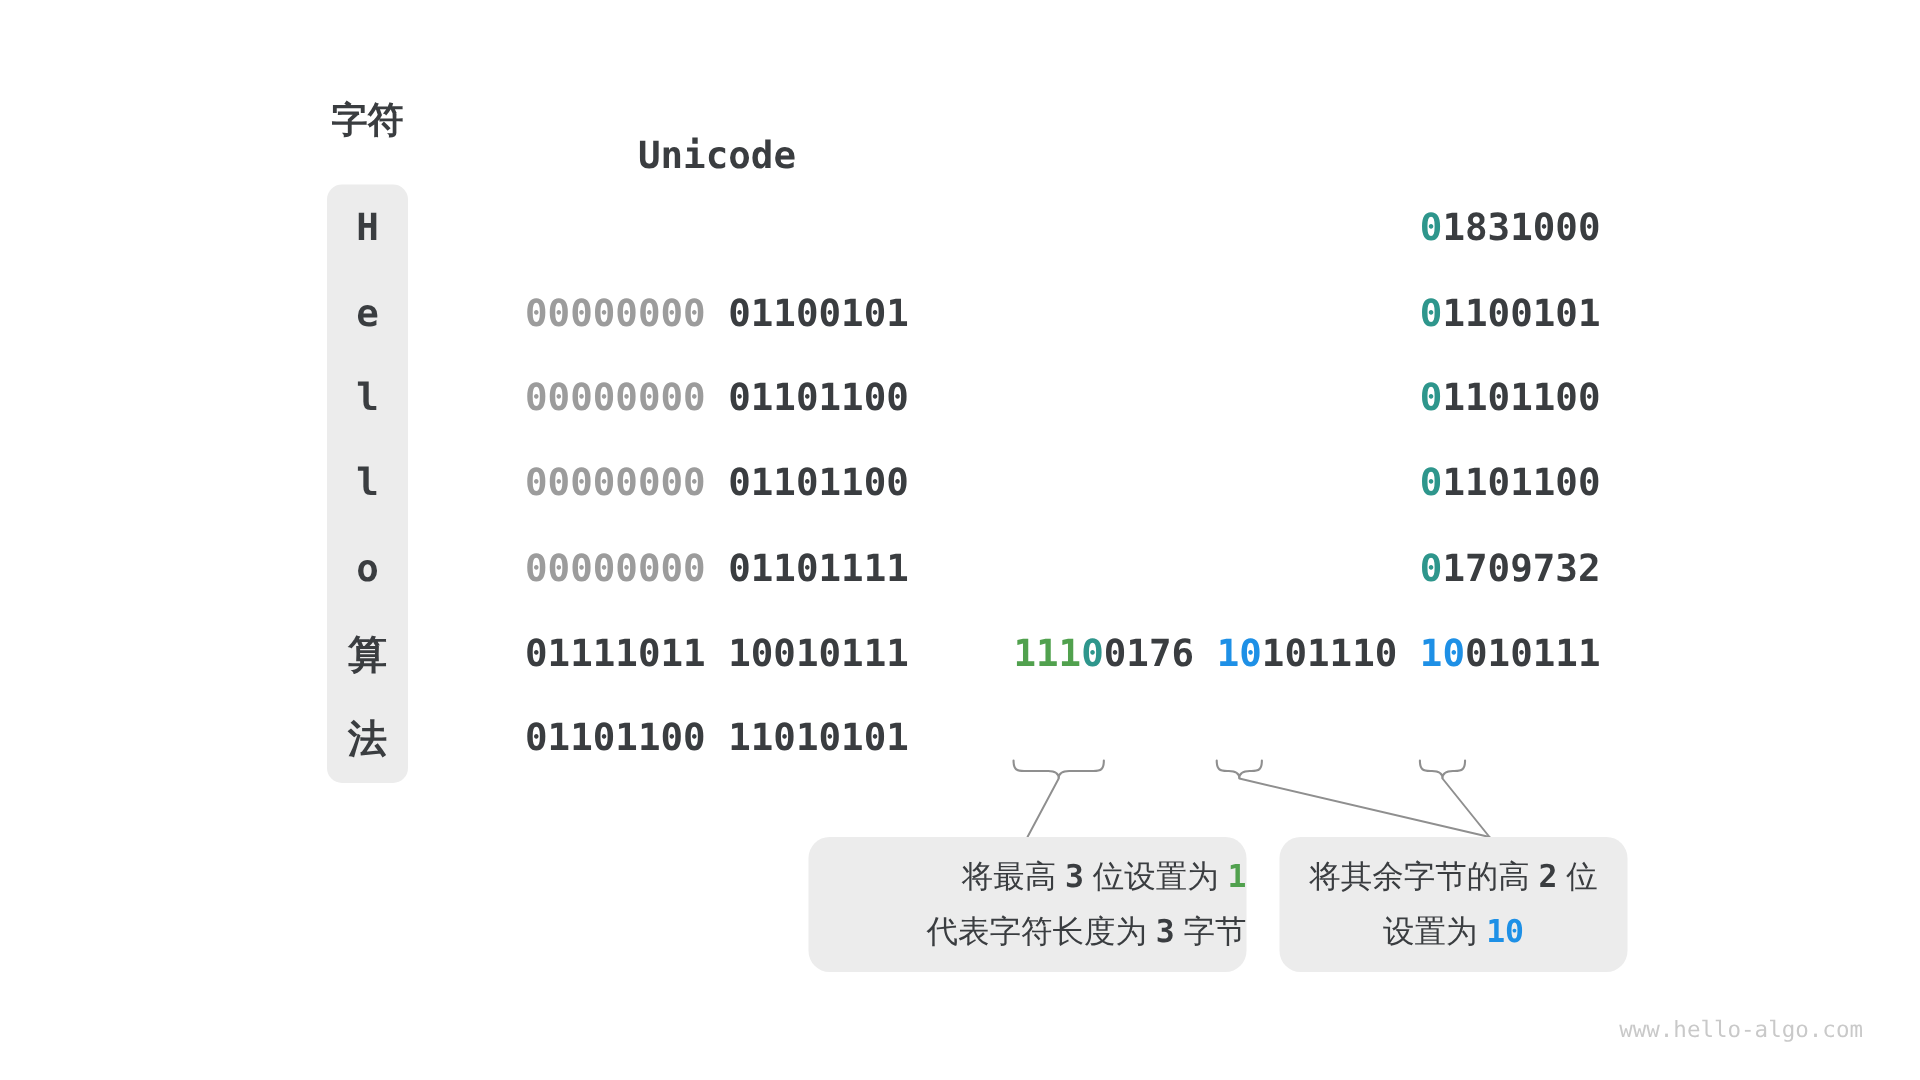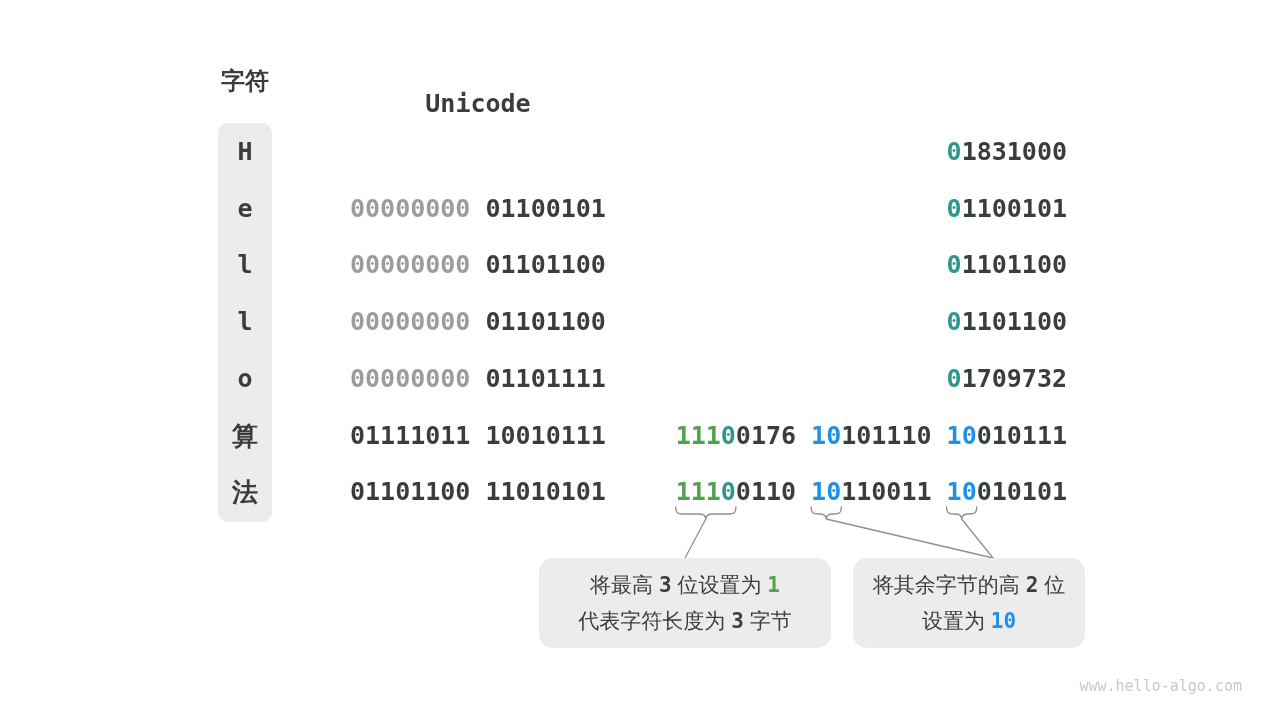--- a/index.html
+++ b/index.html
@@ -29,21 +29,21 @@
   
   .gy{color:var(--gray);}
   .grn{color:var(--green);}
   .tl{color:var(--teal);}
   .bl{color:var(--blue);}
   .num{font-family:"DejaVu Sans Mono","Liberation Mono",monospace;font-weight:700;}
 
   
   .callout{position:absolute;top:558px;height:90px;background:var(--pill);border-radius:14px;color:var(--dark);font-size:21px;text-align:center;display:flex;flex-direction:column;justify-content:center;gap:6px;}
   .callout .cline{line-height:30px;white-space:pre;}
-  .callout-1{left:539px;width:292px;}
+  .callout-1{left:539px;width:292px;text-align:right;}
   .callout-2{left:853px;width:232px;}
 
   
   svg.overlay{position:absolute;left:0;top:0;pointer-events:none;}
 
   .watermark{position:absolute;top:677px;right:38px;font-family:"DejaVu Sans Mono","Liberation Mono",monospace;font-size:15px;color:#c9c9c9;}
 </style>
 </head>
 <body>
 
@@ -80,21 +80,20 @@
         <div class="cell-utf8"><span class="tl">0</span><span>1709732</span></div>
       </div>
       <div class="row" style="top: 420.5px;">
         <div class="cell-char cjk">算</div>
         <div class="cell-unicode"><span>01111011 10010111</span></div>
         <div class="cell-utf8"><span class="grn">111</span><span class="tl">0</span><span>0176 </span><span class="bl">10</span><span>101110 </span><span class="bl">10</span><span>010111</span></div>
       </div>
       <div class="row" style="top: 477.2px;">
         <div class="cell-char cjk">法</div>
         <div class="cell-unicode"><span>01101100 11010101</span></div>
-        <div class="cell-utf8"><span class="grn">111</span><span class="tl">0</span><span>0110 </span><span class="bl">10</span><span>110011 </span><span class="bl">10</span><span>010101</span></div>
       </div>
     </div>
 
   <svg class="overlay" width="1280" height="720" viewBox="0 0 1280 720">
     <g id="brace-group" fill="none" stroke-linecap="round">
         <path d="M 675.7 507 C 675.7 513,677.7 514,682.7 514 L 698.8000000000001 514 C 703.8000000000001 514,705.8000000000001 516,705.8000000000001 519 C 705.8000000000001 516,707.8000000000001 514,712.8000000000001 514 L 728.9000000000001 514 C 733.9000000000001 514,735.9000000000001 513,735.9000000000001 507" stroke="#8f8f8f" stroke-width="1.4"></path>
         <path d="M 811.1500000000001 507 C 811.1500000000001 513,813.1500000000001 514,818.1500000000001 514 L 819.2 514 C 824.2 514,826.2 516,826.2 519 C 826.2 516,828.2 514,833.2 514 L 834.25 514 C 839.25 514,841.25 513,841.25 507" stroke="#8f8f8f" stroke-width="1.4"></path>
         <path d="M 946.6000000000001 507 C 946.6000000000001 513,948.6000000000001 514,953.6000000000001 514 L 954.6500000000001 514 C 959.6500000000001 514,961.6500000000001 516,961.6500000000001 519 C 961.6500000000001 516,963.6500000000001 514,968.6500000000001 514 L 969.7 514 C 974.7 514,976.7 513,976.7 507" stroke="#8f8f8f" stroke-width="1.4"></path>
         <line x1="705.8000000000001" y1="519" x2="685" y2="558" stroke="#8f8f8f" stroke-width="1.3"></line>
         <line x1="826.2" y1="519" x2="993" y2="558" stroke="#8f8f8f" stroke-width="1.3"></line>

